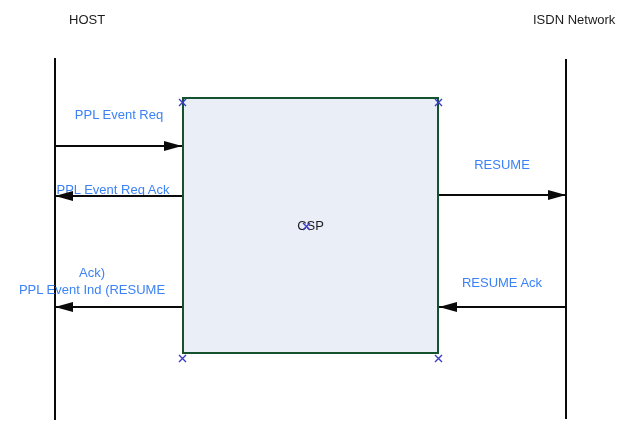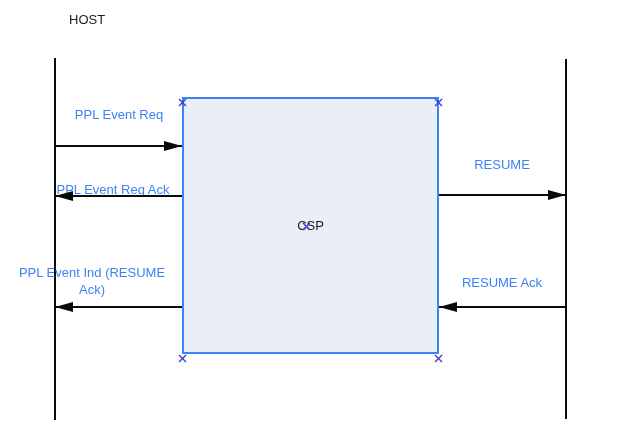--- a/index.html
+++ b/index.html
@@ -26,21 +26,21 @@
   .lifeline {
     width: 2px;
     background: #0a0a0a;
   }
   .csp-box {
     left: 182px;
     top: 97px;
     width: 257px;
     height: 257px;
     background: #e9eef7;
-    border: 2px solid #3b82f6;
+    border: 2px solid #14532d;
     box-sizing: border-box;
     display: flex;
     align-items: center;
     justify-content: center;
   }
   .csp-label {
     font-size: 13px;
     color: #1c1c1c;
   }
   .msg-label {
@@ -70,20 +70,21 @@
     width: 9px;
     height: 9px;
   }
 </style>
 </head>
 <body>
 
 <div id="canvas">
 
   <div class="abs actor-label" style="left:35px; top:12px;margin-left:34px;">HOST</div>
+  <div class="abs actor-label" style="left:533px; top:12px;">ISDN Network</div>
 
   <div class="abs lifeline" style="left:54px; top:58px; height:362px;"></div>
   <div class="abs lifeline" style="left:565px; top:59px; height:360px;"></div>
 
   <div class="abs csp-box">
     <span class="csp-label">CSP</span>
   </div>
 
   <div class="abs msg-label" style="left:39px; top:106px;">
     <div>PPL Event Req</div>
@@ -103,22 +104,22 @@
   <div class="abs shaft" style="left:439px; top:194px; width:127px;"></div>
   <div class="abs head-right" style="left:548px; top:190px;"></div>
 
   <div class="abs msg-label" style="left:422px; top:274px;">
     <div>RESUME Ack</div>
   </div>
   <div class="abs shaft" style="left:439px; top:306px; width:127px;"></div>
   <div class="abs head-left" style="left:439px; top:302px;"></div>
 
   <div class="abs msg-label" style="left:12px; top:264px;">
+    <div>Ack)</div>
     <div>PPL Event Ind (RESUME</div>
-    <div>Ack)</div>
   </div>
   <div class="abs shaft" style="left:55px; top:306px; width:127px;"></div>
   <div class="abs head-left" style="left:55px; top:302px;"></div>
 
   <div class="abs handle" style="left:178px; top:93px;">
     <svg width="9" height="9">
         <path d="M1 1 L8 8 M8 1 L1 8" stroke="#3a3ac8" stroke-width="1.4" fill="none"></path>
       </svg>
   </div>
   <div class="abs handle" style="left:434px; top:93px;">

